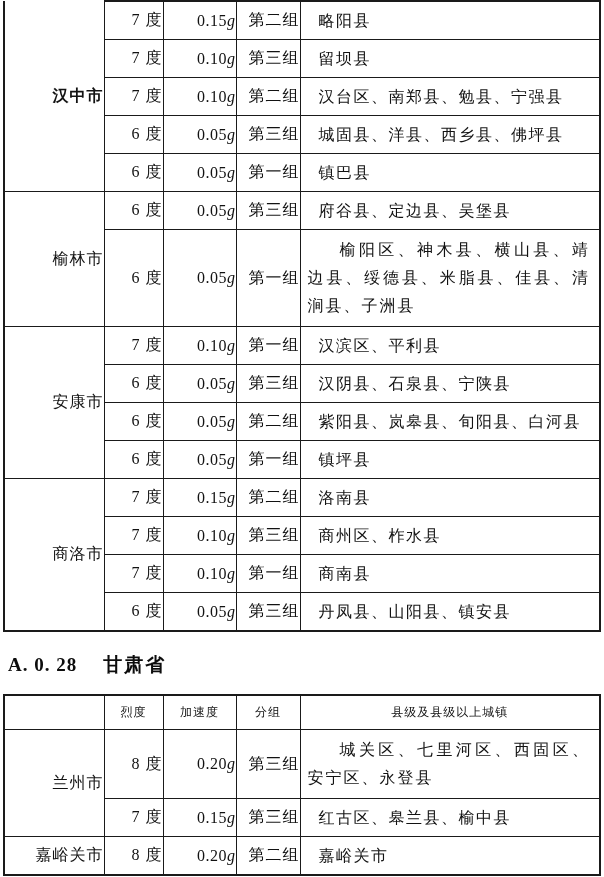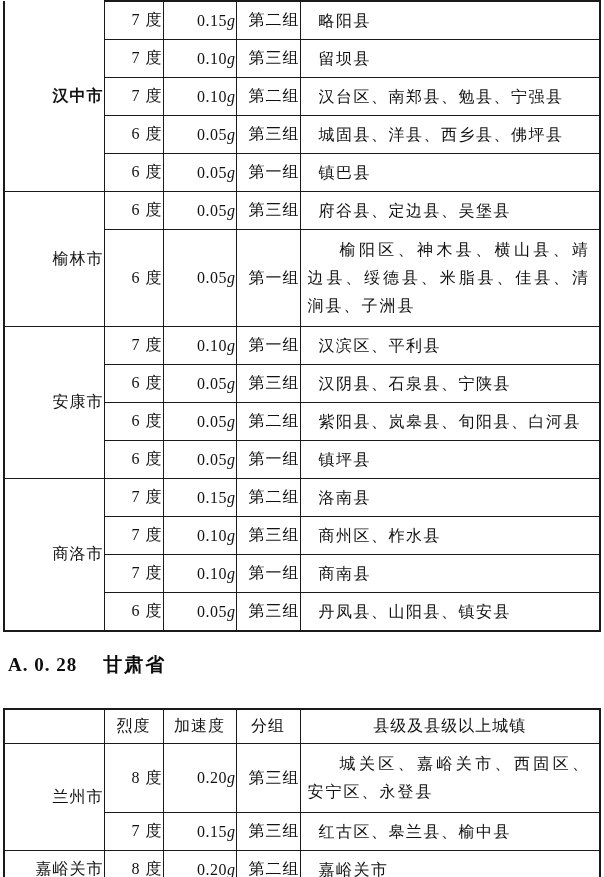--- a/index.html
+++ b/index.html
@@ -51,25 +51,25 @@
     text-indent: 2em;
     text-align: justify;
     text-justify: inter-ideograph;
     line-height: 28px;
     letter-spacing: 2px;
   }
   #table2 th {
     height: 33px;
     text-align: center;
     letter-spacing: 1px;
-    font-size: 16px;
+    font-size: 12px;
   }
   .section-heading {
     margin: 0;
-    padding: 20px 0 30px 8px;
+    padding: 20px 0 16px 8px;
     font-size: 19px;
     line-height: 26px;
     font-weight: bold;
     color: #0d0d0d;
   }
   .section-heading .num {
     font-family: "Liberation Serif", "DejaVu Serif", serif;
     letter-spacing: 1px;
   }
   .section-heading .title {
@@ -240,21 +240,21 @@
         <th>县级及县级以上城镇</th>
       </tr>
     </thead>
     <tbody>
         <tr>
           <td class="city" rowspan="2">兰州市</td>
           <td class="intensity">8 度</td>
           <td class="accel"><span>0.20</span><i>g</i></td>
           <td class="grp">第三组</td>
           <td class="towns">
-            <p class="wrap">城关区、嘉峪关市、西固区、安宁区、永登县</p>
+            <p class="wrap">城关区、七里河区、西固区、安宁区、永登县</p>
           </td>
         </tr>
         <tr>
           <td class="intensity">7 度</td>
           <td class="accel"><span>0.15</span><i>g</i></td>
           <td class="grp">第三组</td>
           <td class="towns">
             <p class="">红古区、皋兰县、榆中县</p>
           </td>
         </tr>

